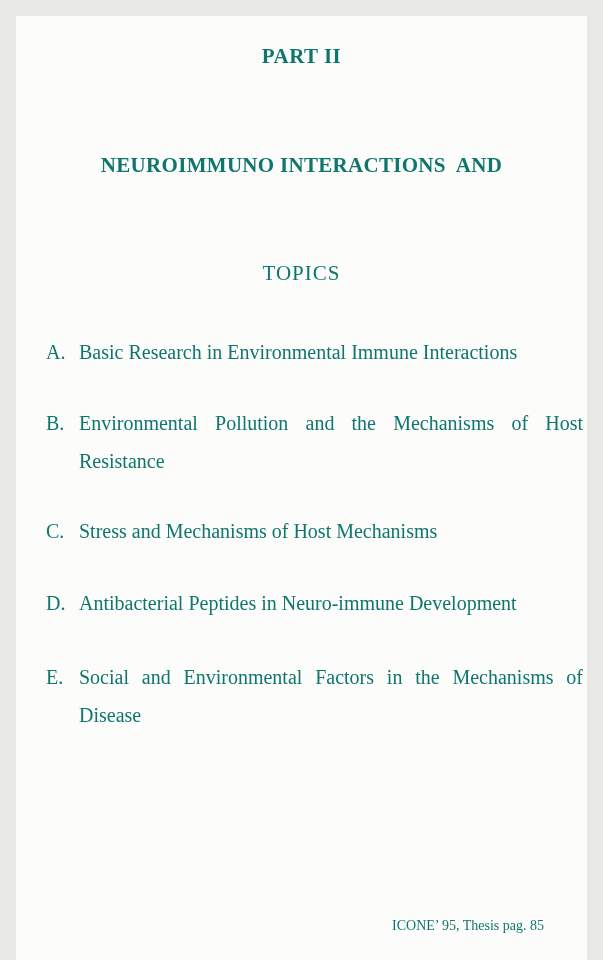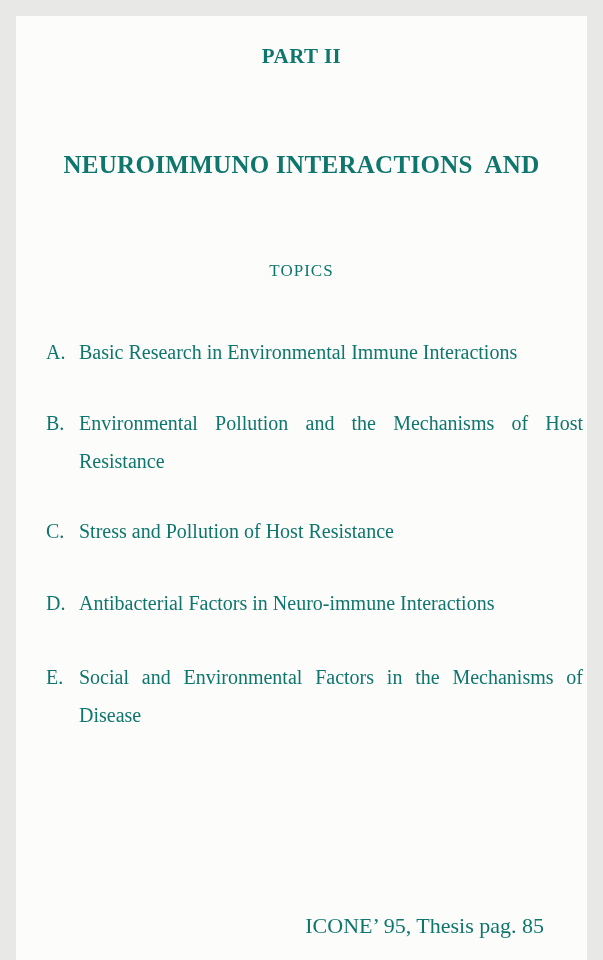--- a/index.html
+++ b/index.html
@@ -27,35 +27,35 @@
     font-size: 21px;
     letter-spacing: 0.5px;
   }
   .doc-title {
     position: absolute;
     top: 130px;
     left: 0;
     right: 0;
     text-align: center;
     font-weight: bold;
-    font-size: 25px;
+    font-size: 21px;
     line-height: 38px;
     letter-spacing: 0.3px;
   }
   .doc-title .title-line {
     white-space: pre-wrap;
   }
   .topics-heading {
     position: absolute;
     top: 245px;
     left: 0;
     right: 0;
     text-align: center;
     font-weight: normal;
-    font-size: 17px;
+    font-size: 21px;
     letter-spacing: 1px;
   }
   .topic-item {
     position: absolute;
     left: 30px;
     width: 537px;
     display: flex;
     font-size: 20px;
     line-height: 38px;
   }
@@ -63,21 +63,21 @@
     flex: 0 0 33px;
   }
   .topic-text {
     flex: 1 1 auto;
     text-align: justify;
   }
   .page-footer {
     position: absolute;
     top: 899px;
     right: 43px;
-    font-size: 22px;
+    font-size: 14px;
     line-height: 22px;
   }
 </style>
 </head>
 <body>
 
 <div class="page">
 
   <div class="part-label">PART II</div>
 
@@ -92,26 +92,26 @@
     <span class="topic-text">Basic Research in Environmental Immune Interactions</span>
   </div>
 
   <div class="topic-item" style="top: 388px;">
     <span class="topic-letter">B.</span>
     <span class="topic-text">Environmental Pollution and the Mechanisms of Host Resistance</span>
   </div>
 
   <div class="topic-item" style="top: 496px;">
     <span class="topic-letter">C.</span>
-    <span class="topic-text">Stress and Pollution of Host Resistance</span>
+    <span class="topic-text">Stress and Mechanisms of Host Mechanisms</span>
   </div>
 
   <div class="topic-item" style="top: 568px;">
     <span class="topic-letter">D.</span>
-    <span class="topic-text">Antibacterial Factors in Neuro-immune Interactions</span>
+    <span class="topic-text">Antibacterial Peptides in Neuro-immune Development</span>
   </div>
 
   <div class="topic-item" style="top: 642px;">
     <span class="topic-letter">E.</span>
     <span class="topic-text">Social and Environmental Factors in the Mechanisms of Disease</span>
   </div>
 
   <div class="page-footer">ICONE’ 95, Thesis pag. 85</div>
 
 </div>

